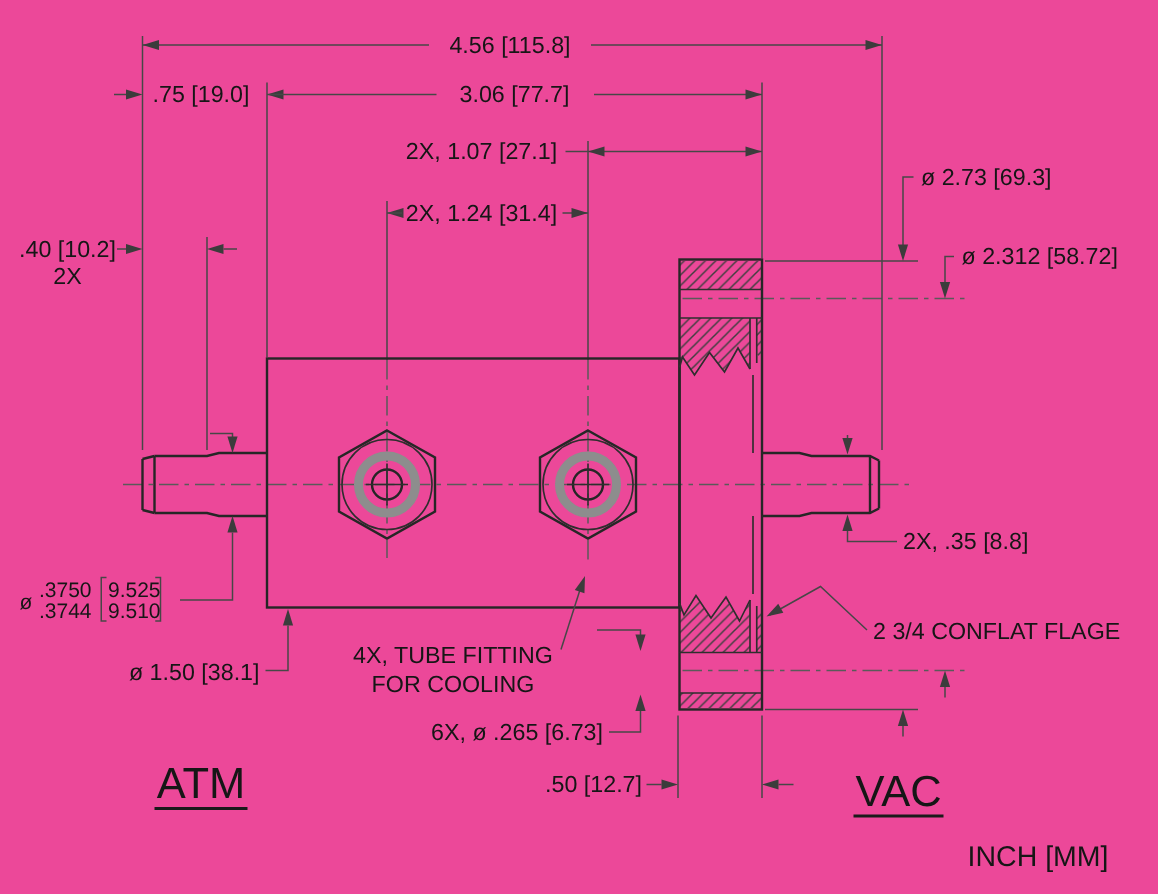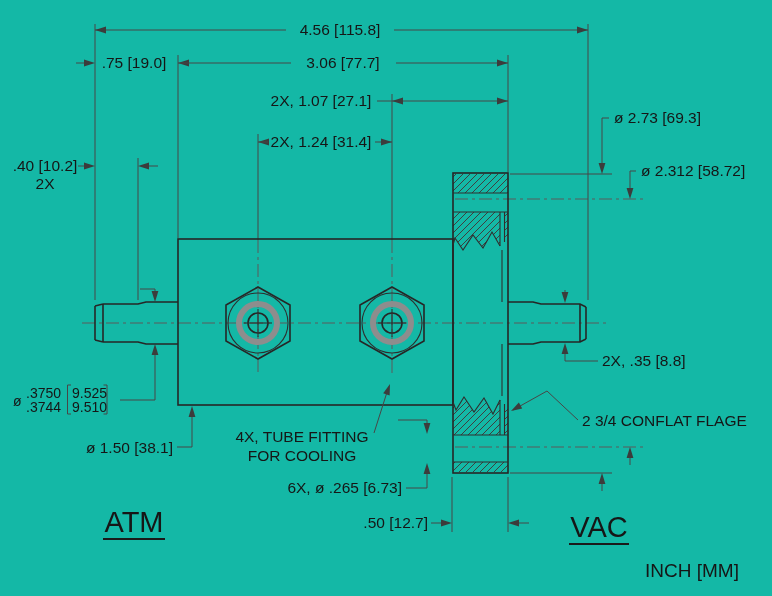--- a/index.html
+++ b/index.html
@@ -1,16 +1,16 @@
 <!DOCTYPE html>
 <html><head>
 <meta charset="utf-8">
 <style>
   html,body{margin:0;padding:0;background:#ffffff;}
-  .stage{position:relative;width:772px;height:596px;background:#14b8a6;overflow:hidden;}
+  .stage{position:relative;width:772px;height:596px;background:#ec4899;overflow:hidden;}
   svg{display:block;}
   text{font-family:"Liberation Sans", sans-serif;fill:#161616;}
   .dim{font-size:15.5px;}
   .dimsm{font-size:14px;}
   .hdr{font-size:29px;}
   .units{font-size:19px;}
   .obj{stroke:#262626;stroke-width:1.6;fill:none;}
   .objthin{stroke:#2e2e2e;stroke-width:1.1;fill:none;}
   .thin{stroke:#474747;stroke-width:1;fill:none;}
   .cl{stroke:#5a5a5a;stroke-width:1;fill:none;stroke-dasharray:13 4 3 4;}

